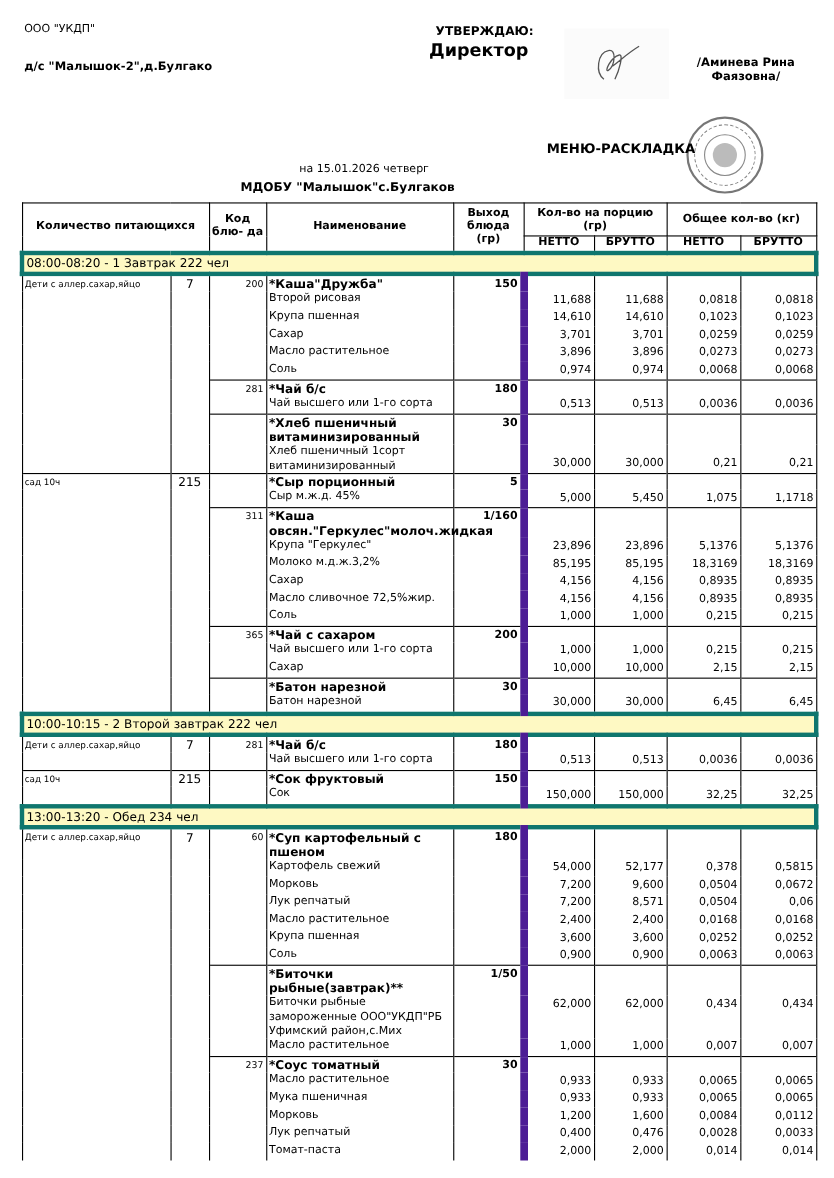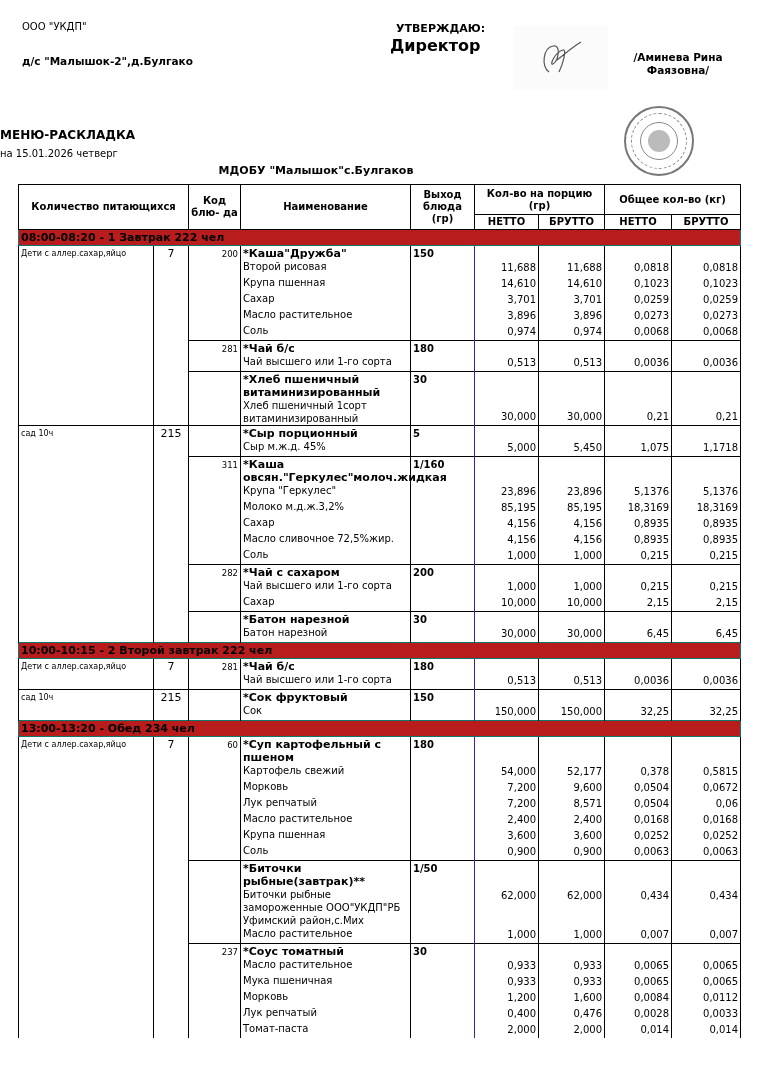--- a/index.html
+++ b/index.html
@@ -8,32 +8,32 @@
   .org{left:22px;top:21px;font-size:10px;}
   .ds{left:22px;top:55px;font-size:10.5px;font-weight:bold;}
   .appr{left:396px;top:22px;font-size:11px;font-weight:bold;}
   .dir{left:390px;top:36px;font-size:16px;font-weight:bold;}
   .sign{left:513px;top:26px;width:95px;height:64px;background:#fbfbfb;}
   .name{left:620px;top:51px;width:116px;font-size:10.5px;font-weight:bold;text-align:center;line-height:13px;}
   .seal{left:624px;top:106px;width:70px;height:70px;border-radius:50%;border:2px solid #777;box-sizing:border-box;}
   .seal .r2{position:absolute;left:5px;top:5px;right:5px;bottom:5px;border-radius:50%;border:1px dashed #888;}
   .seal .r3{position:absolute;left:14px;top:14px;right:14px;bottom:14px;border-radius:50%;border:1px solid #888;}
   .seal .r4{position:absolute;left:22px;top:22px;right:22px;bottom:22px;border-radius:50%;background:#bbb;}
-  .title{left:0;width:632px;top:128px;text-align:left;font-size:12px;font-weight:bold;}
-  .sub{left:0;width:632px;top:148px;font-size:10px;}
+  .title{left:0;width:632px;top:128px;text-align:right;font-size:12px;font-weight:bold;}
+  .sub{left:15px;width:632px;top:148px;text-align:center;font-size:10px;}
   .school{left:0;width:632px;top:164px;text-align:center;font-size:11px;font-weight:bold;}
   table{position:absolute;left:18px;top:184px;border-collapse:collapse;table-layout:fixed;width:722px;font-size:10px;}
   td,th{padding:0 2px;vertical-align:top;line-height:16px;}
   th{font-weight:bold;font-size:10px;border:1px solid #000;text-align:center;vertical-align:middle;line-height:12px;}
-  .meal td{background:#b91c1c;font-weight:bold;font-size:11px;border:1px solid #0f766e;line-height:15px;}
+  .meal td{background:#fef9c3;font-weight:normal;font-size:11px;border:4px solid #0f766e;line-height:15px;}
   .grp{font-size:8px;border-left:1px solid #000;border-right:1px solid #000;}
   .cnt{text-align:center;font-size:11px;border-right:1px solid #000;}
   .code{text-align:right;font-size:8.5px;border-right:1px solid #000;}
   .nm{border-right:1px solid #000;}
-  .out{font-weight:bold;border-right:1px solid #4c1d95;}
+  .out{text-align:right;font-weight:bold;border-right:7px solid #4c1d95;}
   .num{text-align:right;border-right:1px solid #000;vertical-align:bottom;}
   .dishrow td.bt{border-top:1px solid #000;}
   .dishname{font-weight:bold;font-size:11px;line-height:13px;padding-top:1px;}
   .ingr{line-height:13px;}
 </style>
 </head>
 <body>
 
 <div class="abs org">ООО  "УКДП"</div>
 <div class="abs ds">д/с "Малышок-2",д.Булгако</div>
@@ -220,21 +220,21 @@
         <td class="num">0,8935</td>
       </tr>
       <tr>
         <td class="nm ingr">Соль</td>
         <td class="num">1,000</td>
         <td class="num">1,000</td>
         <td class="num">0,215</td>
         <td class="num">0,215</td>
       </tr>
       <tr class="dishrow">
-        <td class="code bt" rowspan="3">282</td>
+        <td class="code bt" rowspan="3">365</td>
         <td class="nm bt dishname">*Чай с сахаром</td>
         <td class="out bt" rowspan="3">200</td>
         <td class="num bt"></td>
         <td class="num bt"></td>
         <td class="num bt"></td>
         <td class="num bt"></td>
       </tr>
       <tr>
         <td class="nm ingr">Чай высшего или 1-го сорта</td>
         <td class="num">1,000</td>

